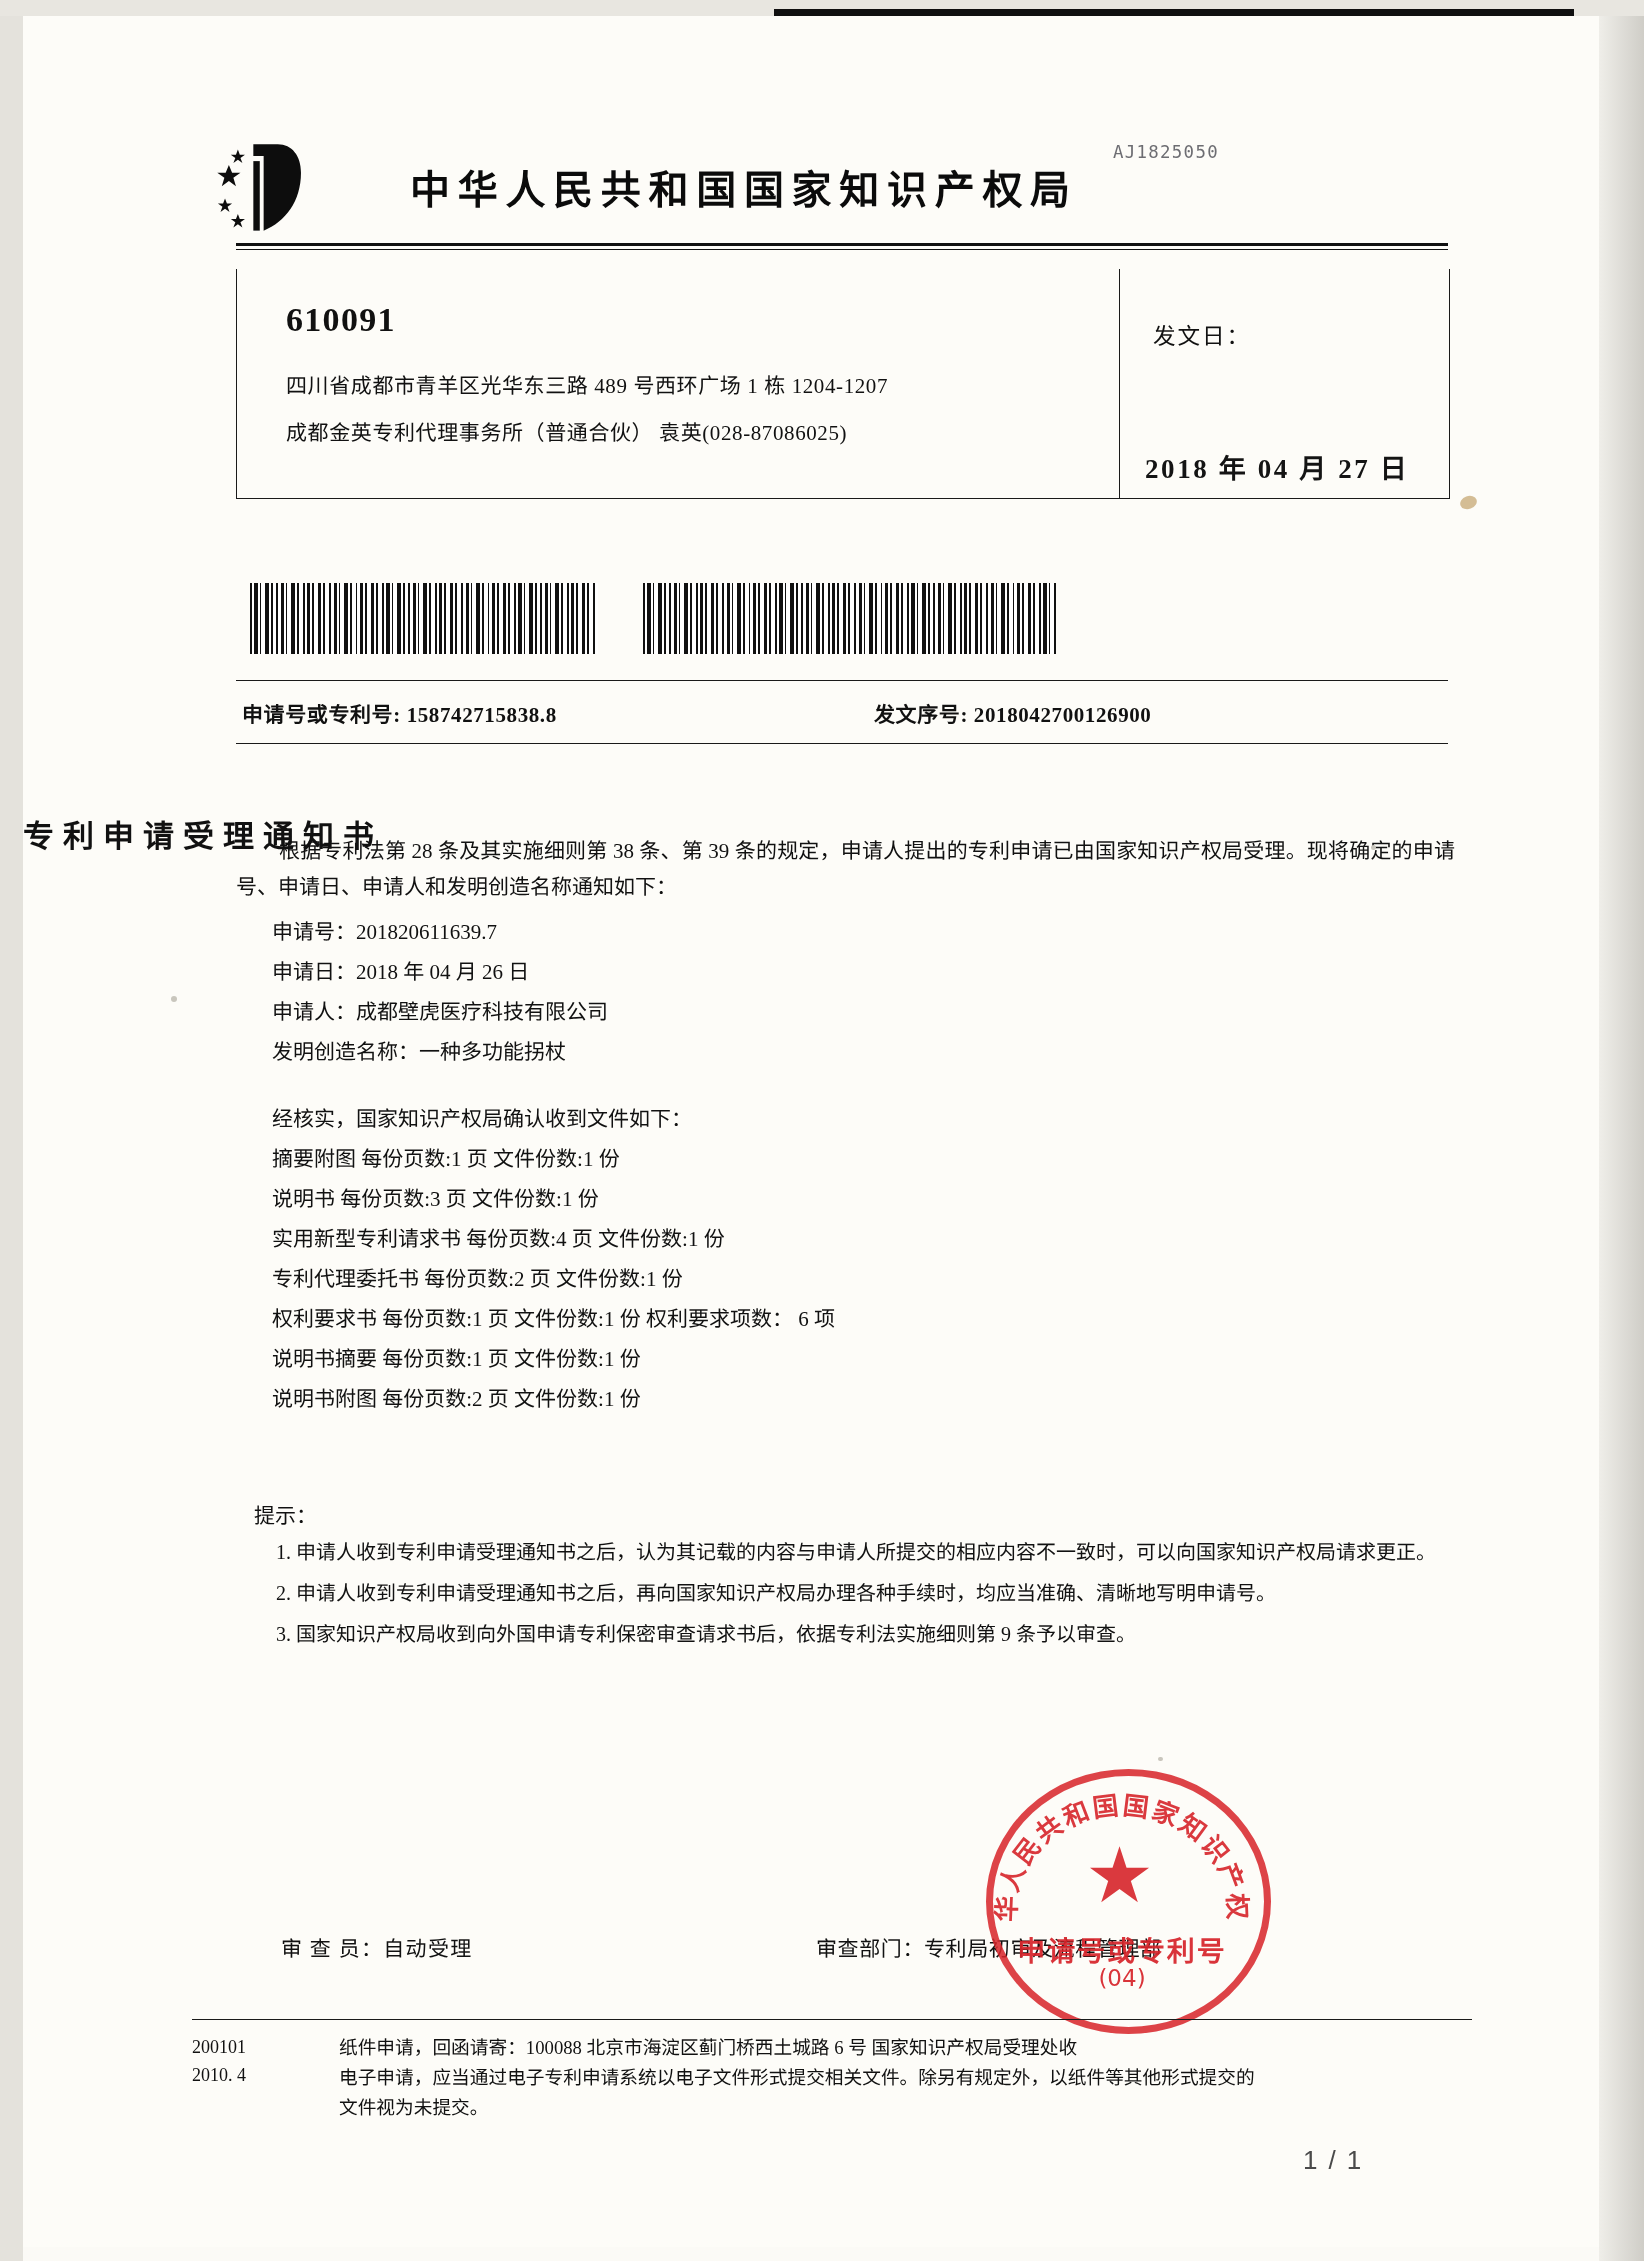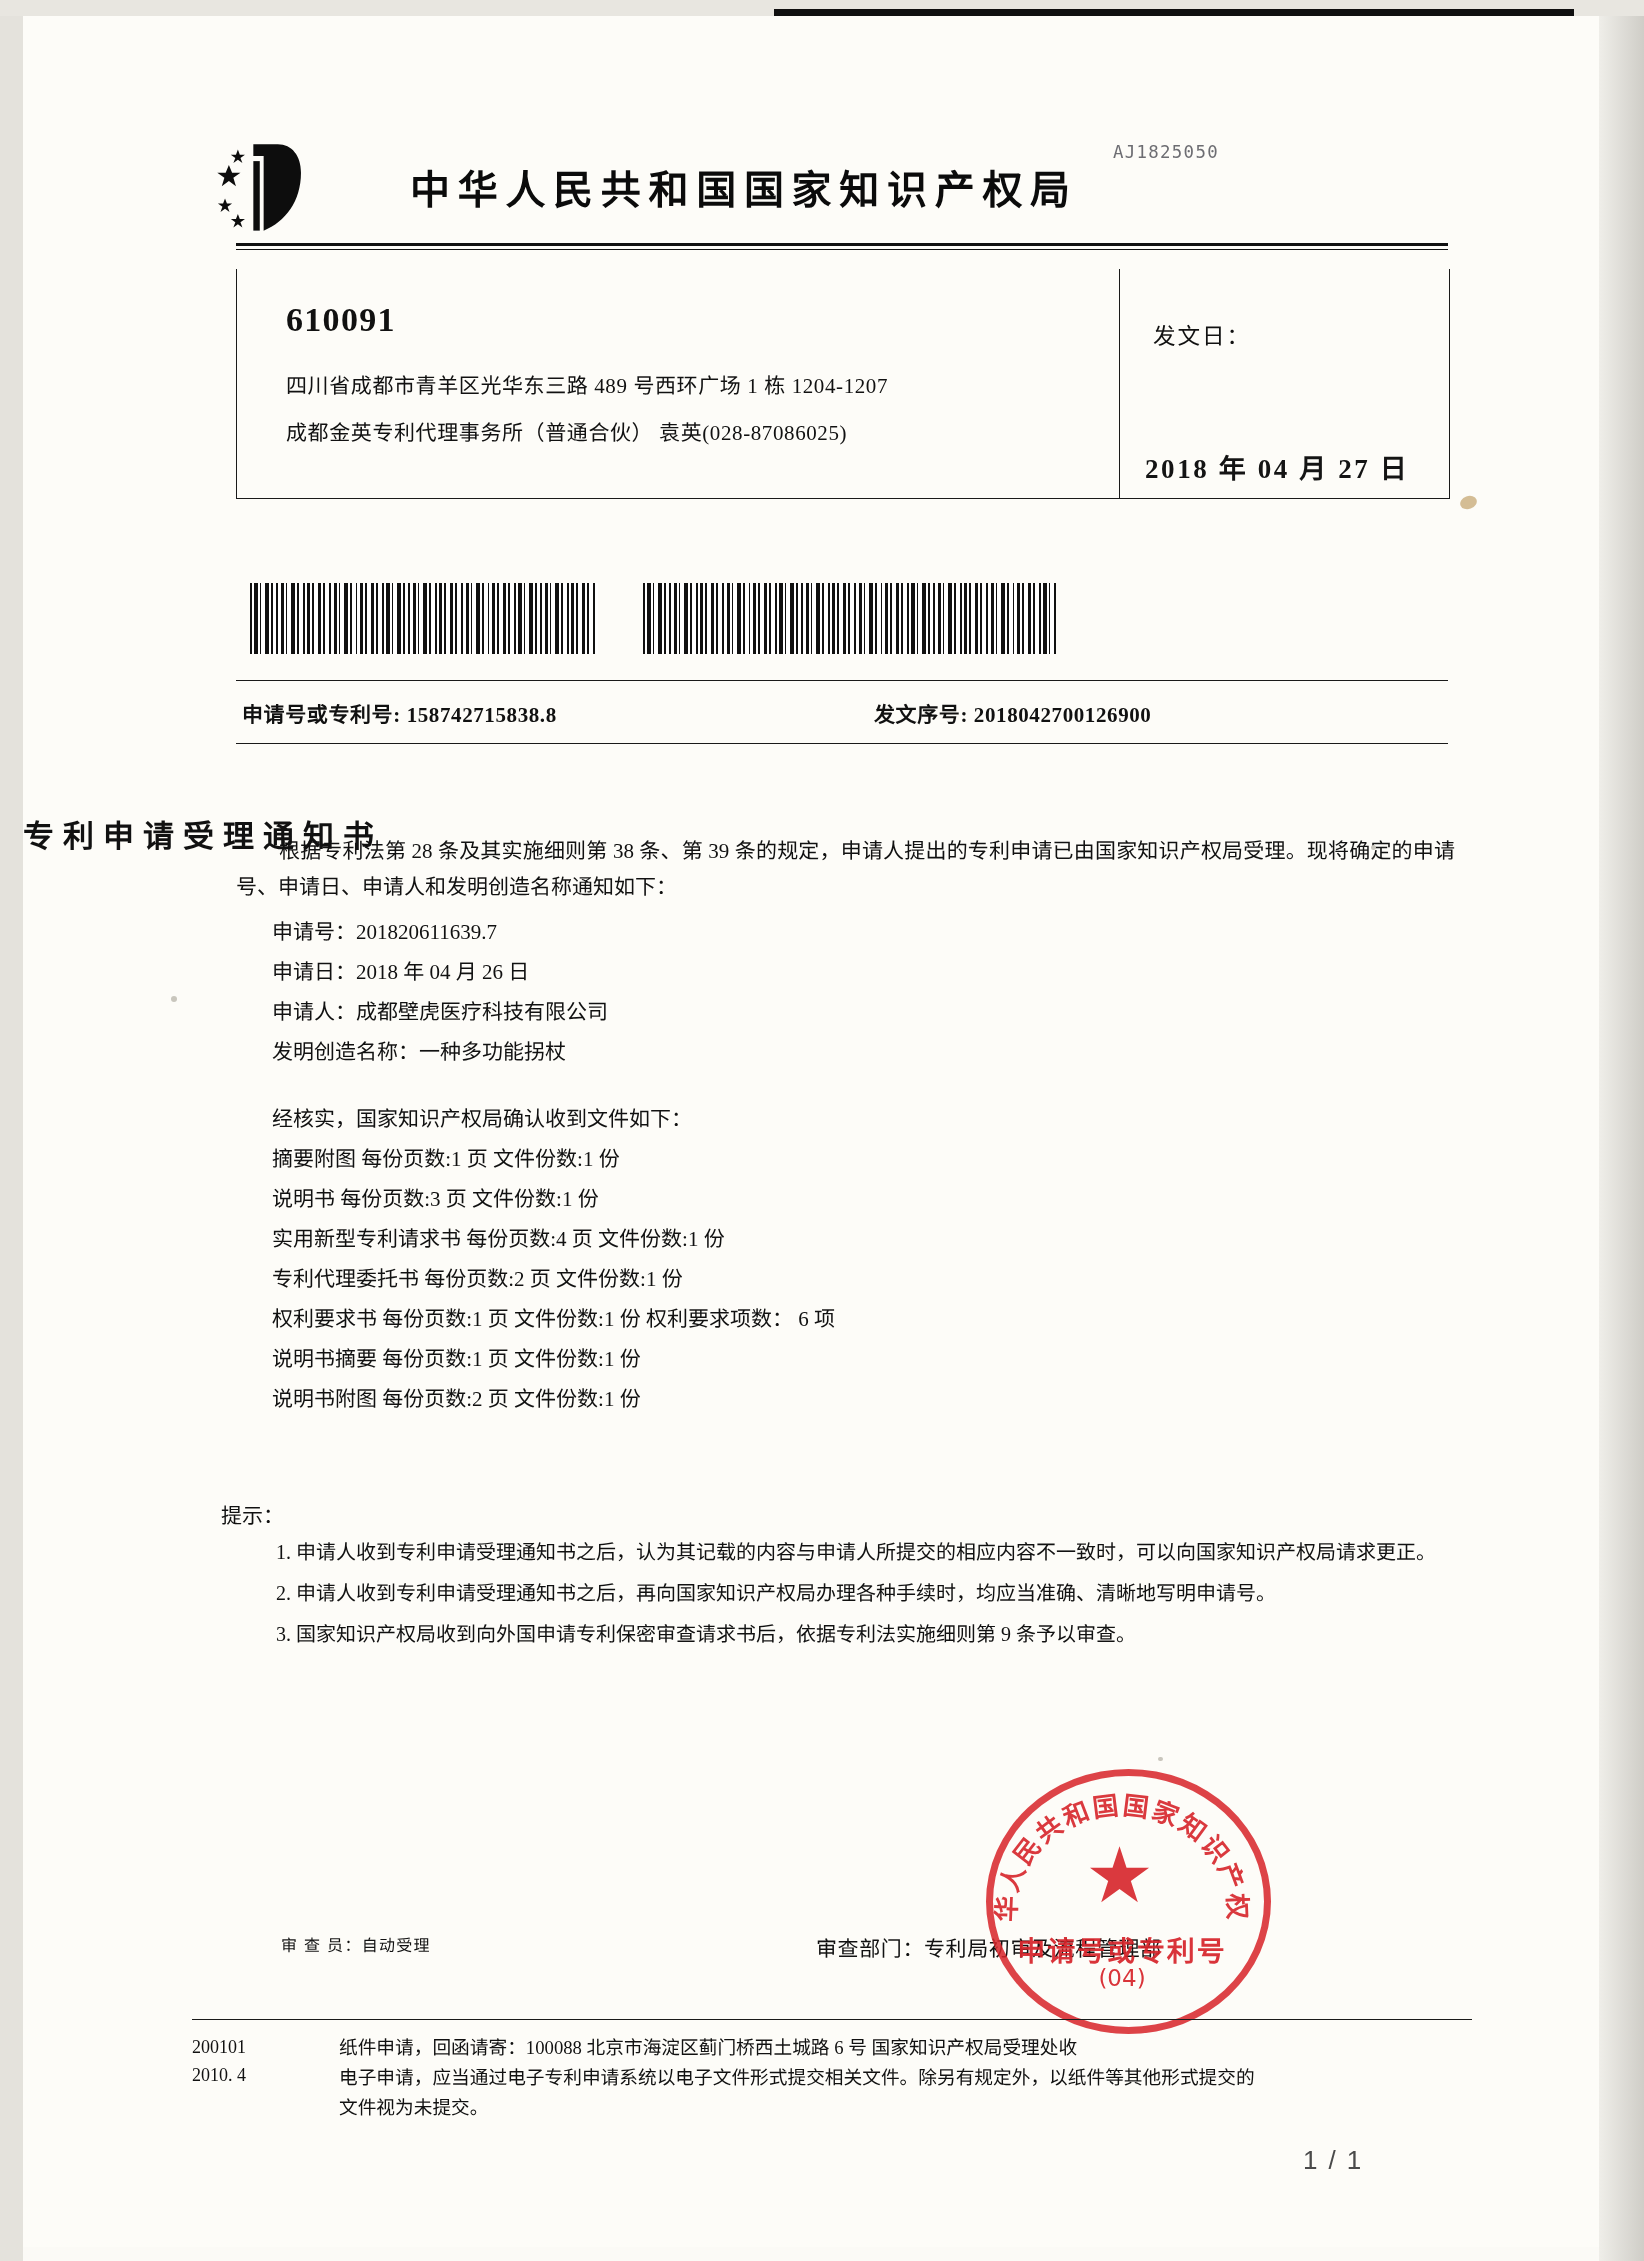--- a/index.html
+++ b/index.html
@@ -176,35 +176,35 @@
     font-size: 21px; line-height: 40px;
     font-family: "Liberation Serif", serif;
   }
   .doc-list {
     position: absolute; left: 249px; top: 1123px; width: 1161px;
     font-size: 21px; line-height: 40px;
     font-family: "Liberation Serif", serif;
   }
 
   .tips-head {
-    position: absolute; left: 198px; top: 1483px;
+    position: absolute; left: 231px; top: 1483px;
     font-size: 21px; font-family: "Liberation Serif", serif;
   }
   .tips {
     position: absolute; left: 213px; top: 1519px; width: 1222px;
     font-size: 20px; line-height: 35px; text-align: justify;
     font-family: "Liberation Serif", serif;
   }
   .tips p { margin: 0 0 6.4px 0; text-indent: 40px; }
 
   
   .examiner {
     position: absolute; left: 258px; top: 1916px;
-    font-size: 16px; letter-spacing: 1.3px;
-    font-family: Liberation Sans, sans-serif;
+    font-size: 21px; letter-spacing: 1.3px;
+    font-family: Liberation Serif, serif;
   }
   .dept {
     position: absolute; left: 793px; top: 1916px;
     font-size: 21px; letter-spacing: 0.6px;
     font-family: "Liberation Serif", serif;
   }
 
   
   .seal {
     position: absolute; left: 954px; top: 1747px;

